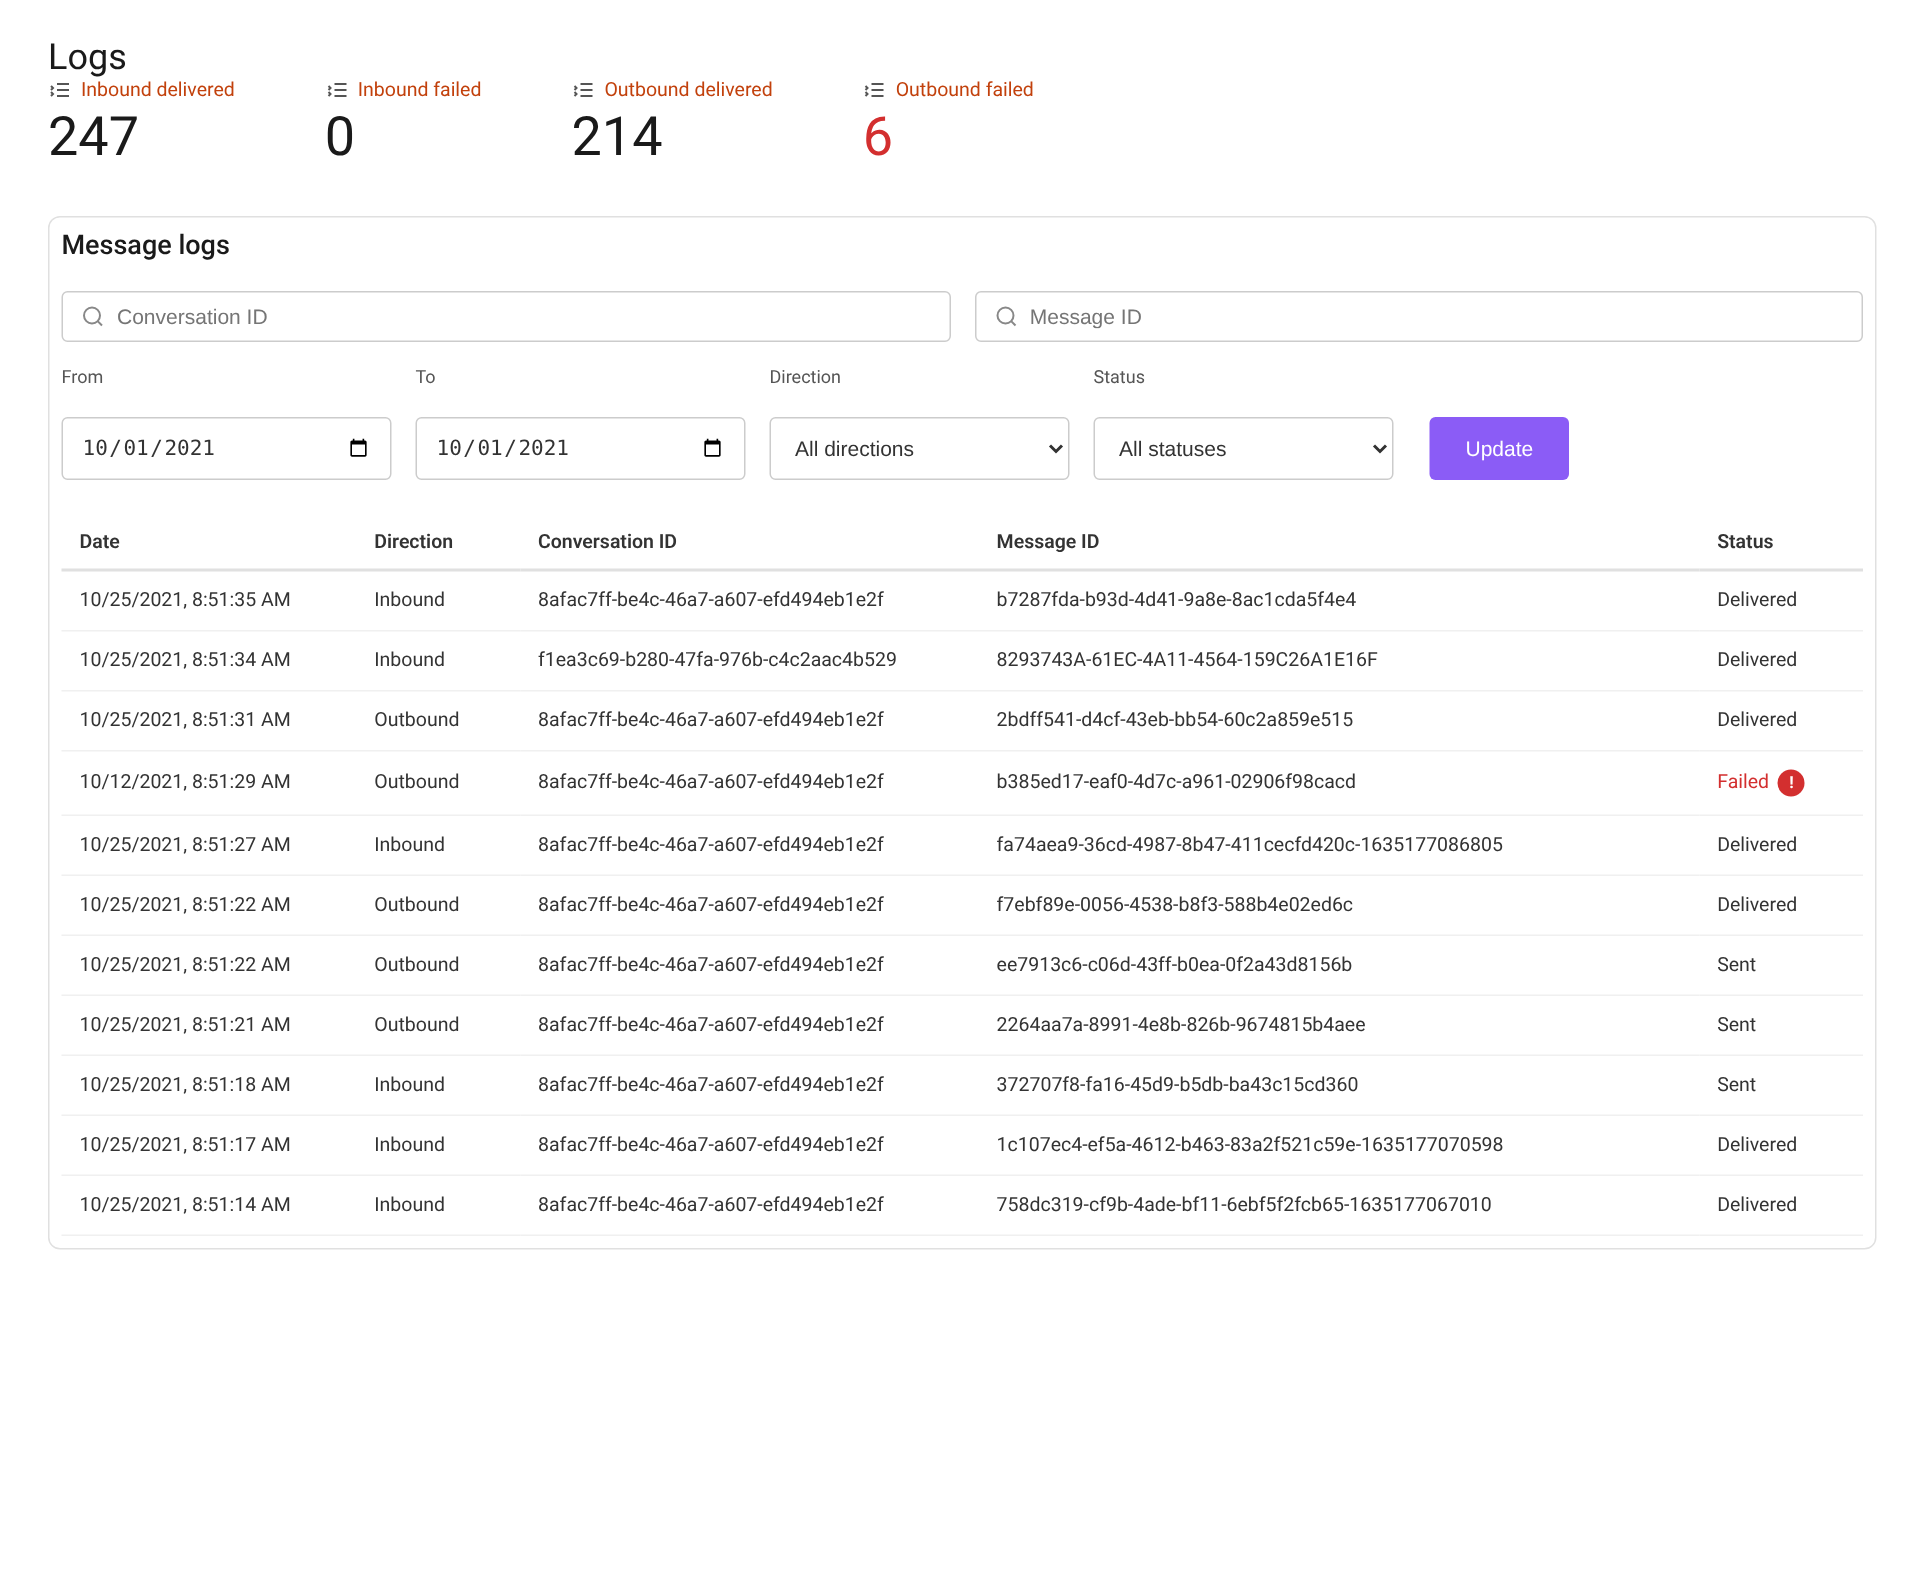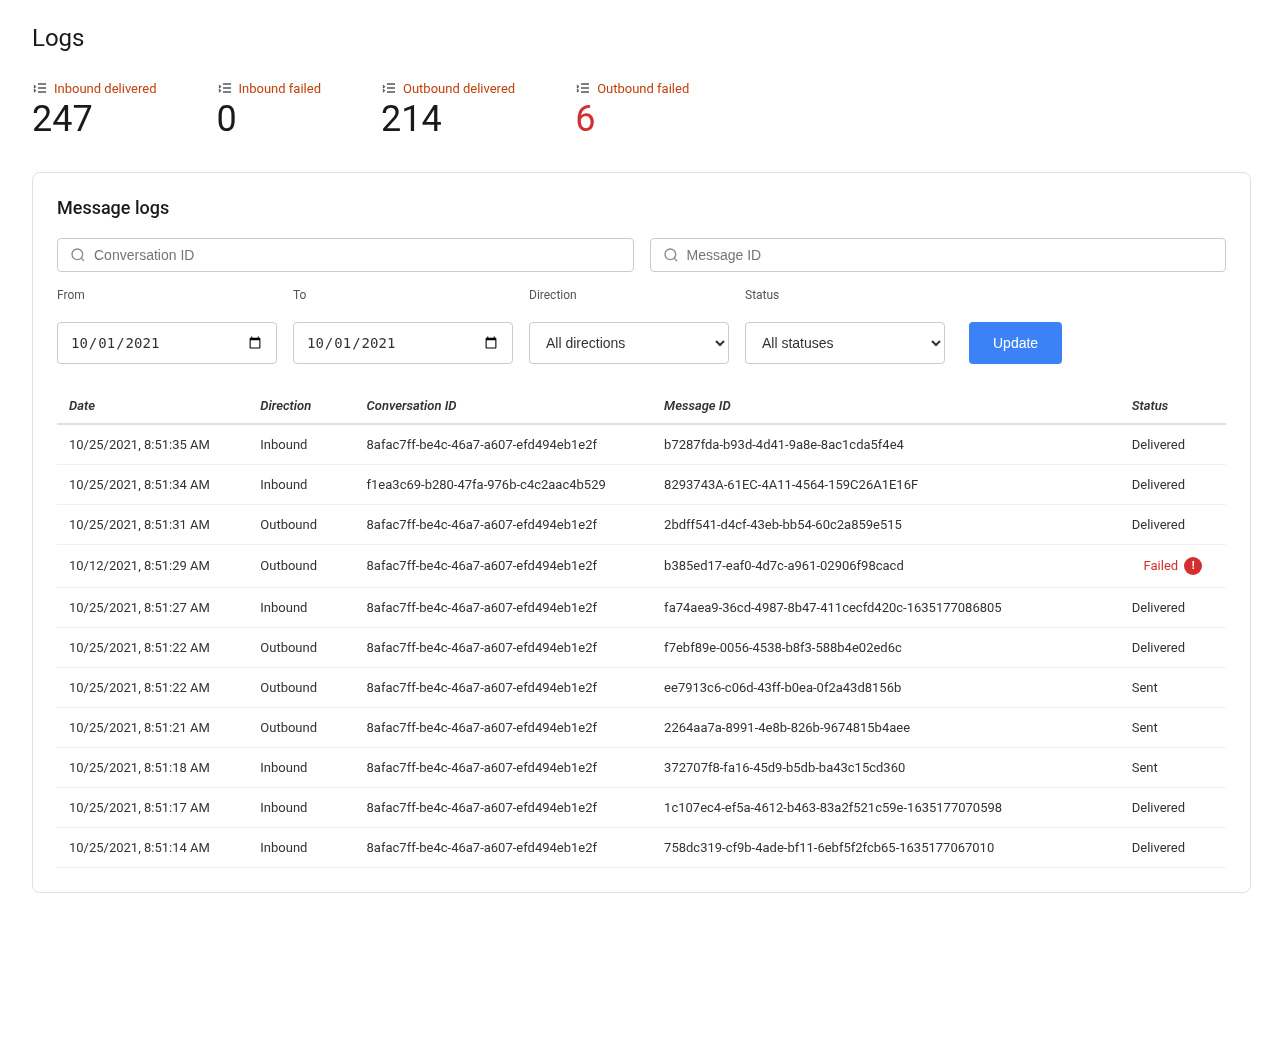--- a/index.html
+++ b/index.html
@@ -9,21 +9,20 @@
       color: #333;
       font-size: 14px;
     }
     .page {
       padding: 24px 32px;
       max-width: 1283px;
     }
     .page-title {
       font-size: 24px;
       font-weight: 400;
-      margin-bottom: 28px;
       color: #1a1a1a;
     }
     .stats-row {
       display: flex;
       gap: 60px;
       margin-bottom: 32px;
     }
     .stat-item {
       display: flex;
       flex-direction: column;
@@ -46,21 +45,21 @@
       font-weight: 400;
       color: #1a1a1a;
       line-height: 1.1;
     }
     .stat-value.failed {
       color: #d32f2f;
     }
     .message-logs-card {
       border: 1px solid #e0e0e0;
       border-radius: 8px;
-      padding: 24px;
+      padding: 8px;
     }
     .card-title {
       font-size: 18px;
       font-weight: 500;
       margin-bottom: 20px;
       color: #1a1a1a;
     }
     .search-row {
       display: flex;
       gap: 16px;
@@ -114,21 +113,21 @@
       height: 42px;
     }
     .filter-group input[type="date"] {
       width: 220px;
     }
     .filter-group select {
       width: 200px;
       appearance: auto;
     }
     .update-btn {
-      background: #3b82f6;
+      background: #8b5cf6;
       color: #fff;
       border: none;
       border-radius: 4px;
       padding: 10px 24px;
       font-size: 14px;
       cursor: pointer;
       height: 42px;
       font-weight: 500;
       align-self: flex-end;
       margin-left: 8px;
@@ -139,34 +138,32 @@
     }
     thead tr {
       border-bottom: 2px solid #e0e0e0;
     }
     th {
       text-align: left;
       padding: 10px 12px;
       font-weight: 600;
       font-size: 13px;
       color: #333;
-      font-style: italic;
     }
     td {
       padding: 12px 12px;
       font-size: 13px;
       color: #333;
       border-bottom: 1px solid #f0f0f0;
     }
     .status-failed {
       color: #d32f2f;
       display: flex;
       align-items: center;
       gap: 6px;
-      justify-content: center;
     }
     .failed-icon {
       width: 18px;
       height: 18px;
       background: #d32f2f;
       border-radius: 50%;
       display: inline-flex;
       align-items: center;
       justify-content: center;
       color: #fff;

